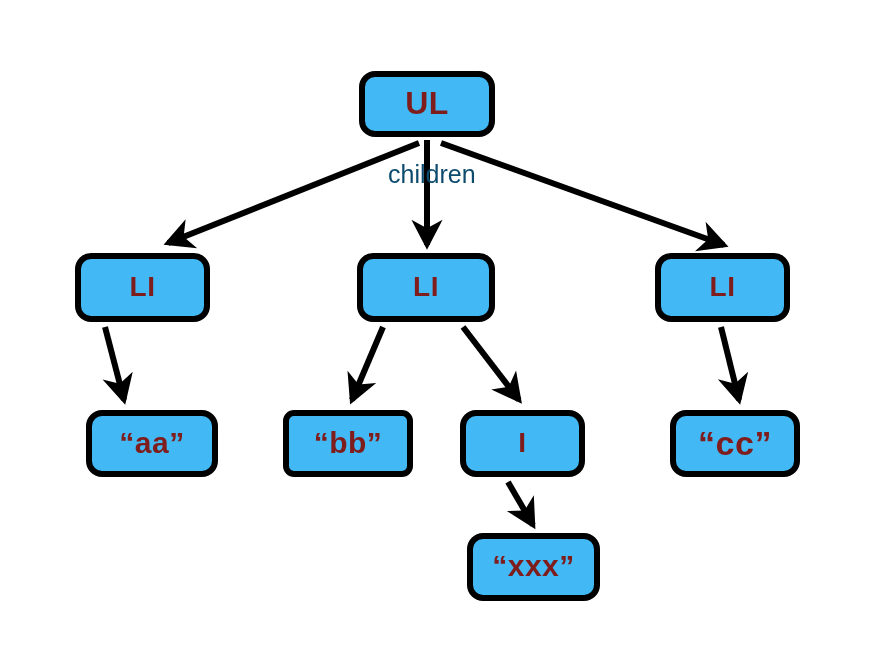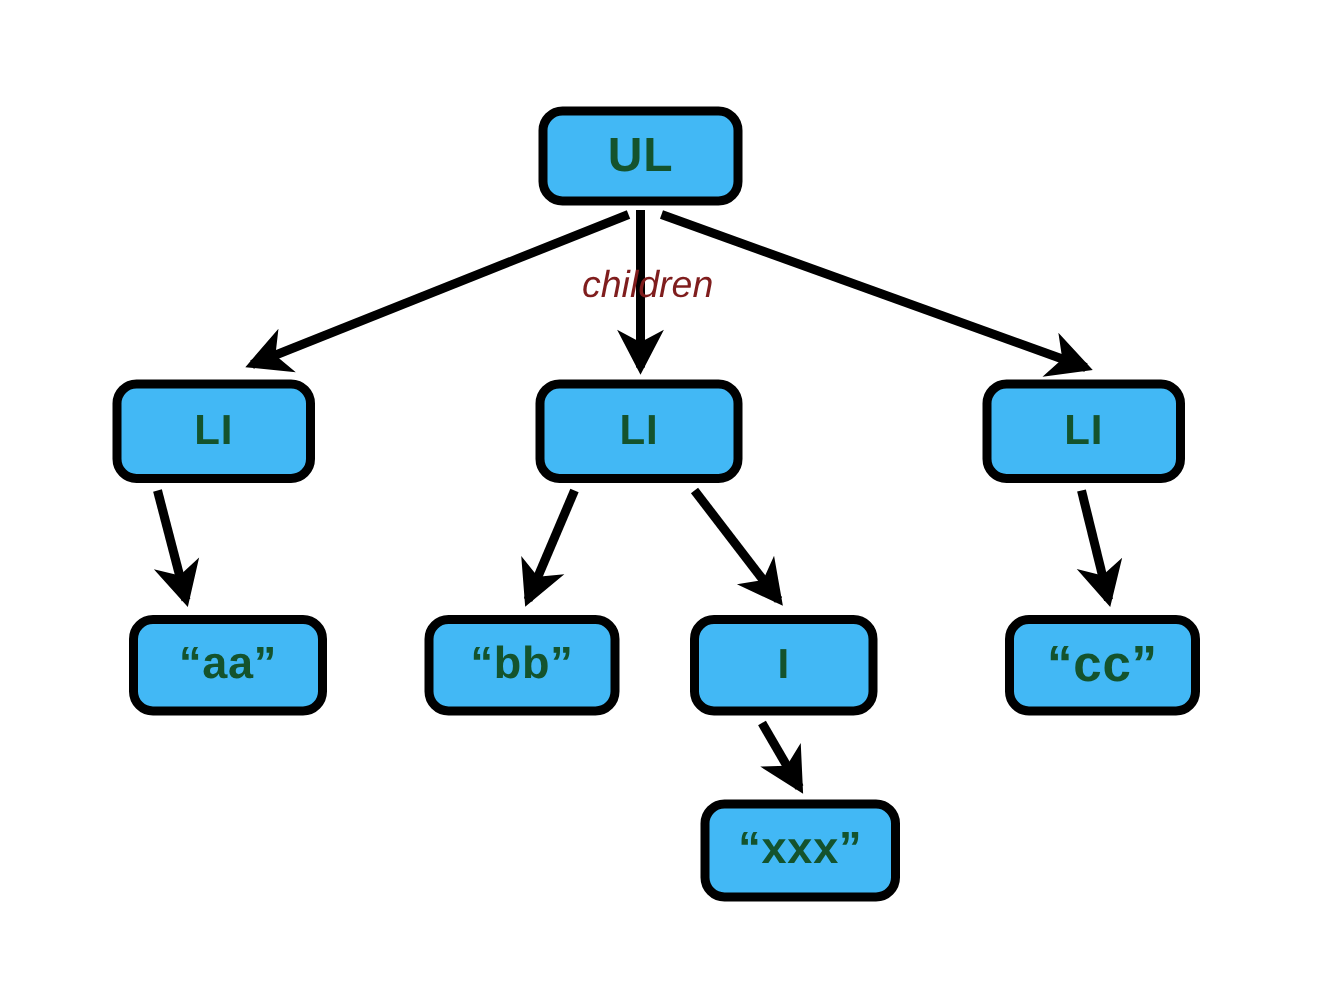--- a/index.html
+++ b/index.html
@@ -26,21 +26,21 @@
   }
   .node {
     position: absolute;
     box-sizing: border-box;
     background: #42b8f5;
     border: 6px solid #000000;
     border-radius: 16px;
     display: flex;
     align-items: center;
     justify-content: center;
-    color: #14532d;
+    color: #7f1d1d;
     font-family: "Liberation Sans", sans-serif;
     font-weight: bold;
     letter-spacing: 0.5px;
     z-index: 2;
   }
   .node-label {
     display: block;
     line-height: 1;
     white-space: nowrap;
     transform: translateY(-1px);
@@ -86,30 +86,30 @@
       </div>
       <div class="node" style="left: 357px; top: 253px; width: 138px; height: 69px; font-size: 28px; background: rgb(66, 184, 245); border-color: rgb(0, 0, 0);">
         <span class="node-label">LI</span>
       </div>
       <div class="node" style="left: 655px; top: 253px; width: 135px; height: 69px; font-size: 28px; background: rgb(66, 184, 245); border-color: rgb(0, 0, 0);">
         <span class="node-label">LI</span>
       </div>
       <div class="node" style="left: 58px; top: 410px; width: 132px; height: 67px; font-size: 30px; background: rgb(66, 184, 245); border-color: rgb(0, 0, 0); margin-left: 28px;">
         <span class="node-label">“aa”</span>
       </div>
-      <div class="node" style="left: 283px; top: 410px; width: 130px; height: 67px; font-size: 30px; background: rgb(66, 184, 245); border-color: rgb(0, 0, 0);">
+      <div class="node" style="left: 283px; top: 410px; width: 130px; height: 67px; font-size: 30px; background: rgb(66, 184, 245); border-color: rgb(0, 0, 0); border-radius: 11px;">
         <span class="node-label">“bb”</span>
       </div>
       <div class="node" style="left: 460px; top: 410px; width: 125px; height: 67px; font-size: 28px; background: rgb(66, 184, 245); border-color: rgb(0, 0, 0);">
         <span class="node-label">I</span>
       </div>
       <div class="node" style="left: 670px; top: 410px; width: 130px; height: 67px; font-size: 34px; background: rgb(66, 184, 245); border-color: rgb(0, 0, 0);">
         <span class="node-label">“cc”</span>
       </div>
       <div class="node" style="left: 467px; top: 533px; width: 133px; height: 68px; font-size: 30px; background: rgb(66, 184, 245); border-color: rgb(0, 0, 0); text-align: right;">
         <span class="node-label">“xxx”</span>
       </div>
     </div>
   <div id="label-layer">
-      <div class="edge-label" style="left: 388px; top: 176px; font-size: 25px; color: #7f1d1d; font-style: italic;">children</div>
+      <div class="edge-label" style="left: 388px; top: 160px; font-size: 25px; color: #0c4a6e;">children</div>
     </div>
 
 </div>
 
 </body></html>

